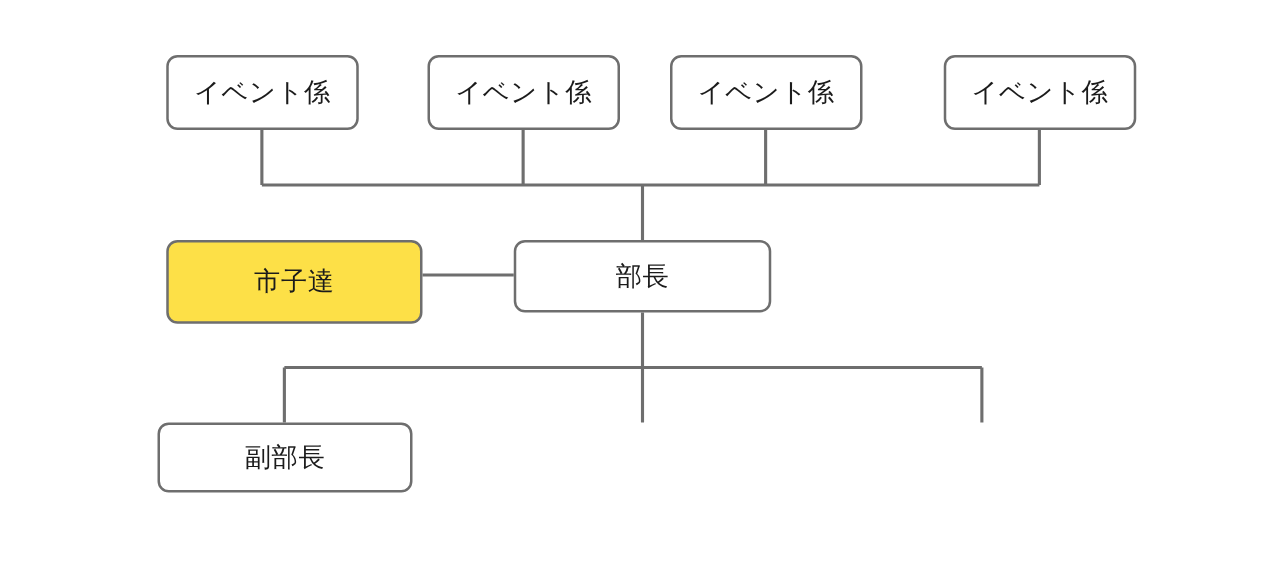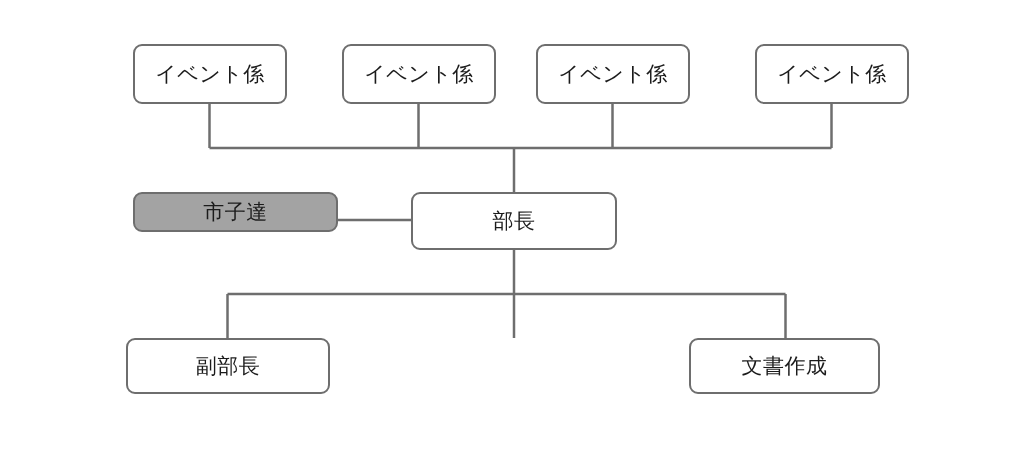--- a/index.html
+++ b/index.html
@@ -85,30 +85,27 @@
   </div>
 
   <div class="node-box" style="left: 536px; top: 44px; width: 154px; height: 60px; border-color: rgb(110, 110, 110); background: rgb(255, 255, 255);">
     <span class="node-label" style="color: rgb(27, 27, 27);">イベント係</span>
   </div>
 
   <div class="node-box" style="left: 755px; top: 44px; width: 154px; height: 60px; border-color: rgb(110, 110, 110); background: rgb(255, 255, 255);">
     <span class="node-label" style="color: rgb(27, 27, 27);">イベント係</span>
   </div>
 
-  <div class="node-box" style="left: 133px; top: 192px; width: 205px; height: 40px; border-color: rgb(110, 110, 110); background: #a3a3a3;">
+  <div class="node-box" style="left: 133px; top: 192px; width: 205px; height: 67px; border-color: rgb(110, 110, 110); background: #fde047;">
     <span class="node-label" style="color: rgb(27, 27, 27);">市子達</span>
   </div>
 
   <div class="node-box" style="left: 411px; top: 192px; width: 206px; height: 58px; border-color: rgb(110, 110, 110); background: rgb(255, 255, 255);">
     <span class="node-label" style="color: rgb(27, 27, 27);">部長</span>
   </div>
 
   <div class="node-box" style="left: 126px; top: 338px; width: 204px; height: 56px; border-color: rgb(110, 110, 110); background: rgb(255, 255, 255);">
     <span class="node-label" style="color: rgb(27, 27, 27);">副部長</span>
   </div>
 
 
-  <div class="node-box" style="left: 689px; top: 338px; width: 191px; height: 56px; border-color: rgb(110, 110, 110); background: rgb(255, 255, 255);">
-    <span class="node-label" style="color: rgb(27, 27, 27);">文書作成</span>
-  </div>
 
 </div>
 
 </body></html>

